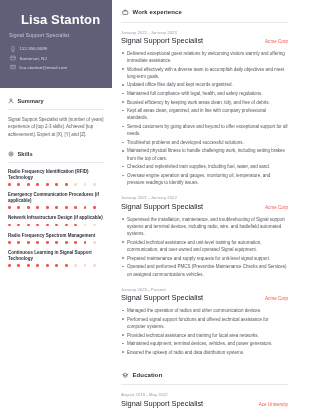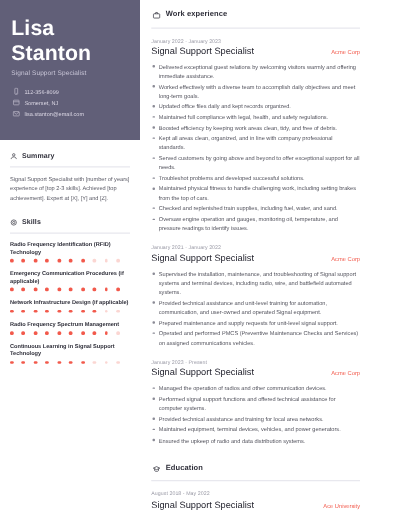--- a/index.html
+++ b/index.html
@@ -7,21 +7,21 @@
     width:297px;height:419px;overflow:hidden;
     background:#ffffff;
     font-family:"Liberation Sans",sans-serif;
     -webkit-font-smoothing:antialiased;
   }
   .page{display:flex;width:297px;height:419px;background:#fff;}
 
   
   .sidebar{width:112px;flex:0 0 112px;background:#ffffff;display:flex;flex-direction:column;}
   .side-head{background:#615f78;color:#fff;padding:13px 9px 14px 9px;}
-  .name{font-size:17px;font-weight:700;letter-spacing:.1px;line-height:1.15;color:#ffffff;margin:0 0 4px 0;}
+  .name{font-size:13px;font-weight:700;letter-spacing:.1px;line-height:1.15;color:#ffffff;margin:0 0 4px 12px;}
   .role{font-size:5.2px;color:#c9c6d8;letter-spacing:.1px;margin:0 0 8px 0;}
   .contact{display:flex;align-items:center;gap:3.5px;margin:0 0 3.2px 1px;}
   .contact .ic{width:6px;height:6px;flex:0 0 6px;display:block;opacity:.78;}
   .contact .ic svg{width:6px;height:6px;display:block;}
   .contact span.txt{font-size:4.4px;color:#ddd9e6;letter-spacing:.05px;white-space:nowrap;}
 
   .side-body{padding:10px 8px 8px 8px;background:#fff;flex:1;}
   .sec-head{display:flex;align-items:center;gap:3.5px;margin:0 0 5px 0;}
   .sec-head .ic{width:6px;height:6px;flex:0 0 6px;}
   .sec-head .ic svg{width:6px;height:6px;display:block;}

